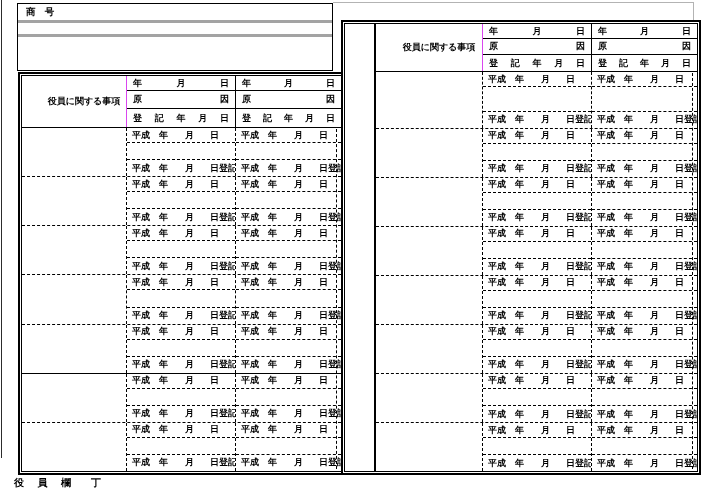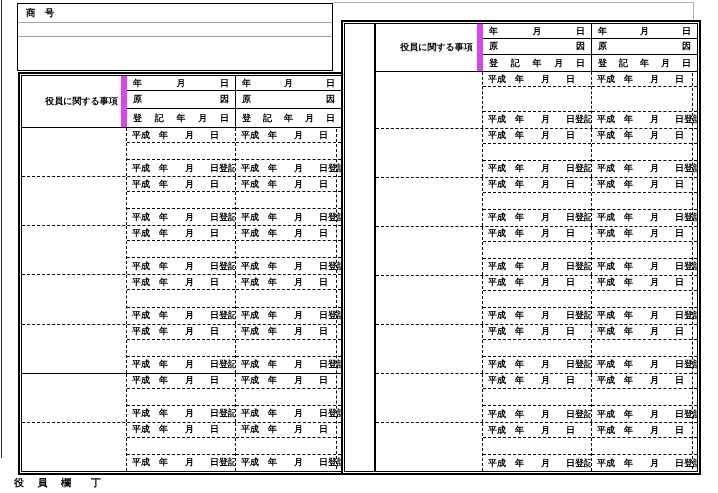--- a/index.html
+++ b/index.html
@@ -6,31 +6,31 @@
   .page{
     position:relative;width:718px;height:493px;background:#fff;overflow:hidden;
     font-family:"DejaVu Sans",sans-serif;font-weight:bold;color:#000;
   }
   
   .edge-left{position:absolute;left:1px;top:0;width:1px;height:458px;background:#2c2c2c;}
   .gray-strip{position:absolute;left:333px;top:2px;width:360px;height:17px;
     border-top:1px solid #b3b3b3;border-right:1px solid #b3b3b3;}
   
   .cbox{position:absolute;left:17px;top:3px;width:316px;height:68px;border:1px solid #000;box-sizing:border-box;}
-  .cbox .crow{box-sizing:border-box;border-bottom:1px solid #a3a3a3;display:flex;align-items:center;
+  .cbox .crow{box-sizing:border-box;border-bottom:3px solid #a3a3a3;display:flex;align-items:center;
     padding-left:8px;font-size:9.5px;letter-spacing:3px;}
   .cbox .crow:last-child{border-bottom:none;}
   
   .tbl{position:absolute;box-sizing:border-box;border:2px solid #000;
     box-shadow:inset 0 0 0 1px #fff,inset 0 0 0 2px #000;padding:2px;}
   .tblflex{display:flex;width:100%;height:100%;}
   .strip{box-sizing:border-box;border-right:2px solid #000;}
   .main{flex:1;display:flex;flex-direction:column;min-width:0;}
   .phead{display:flex;border-bottom:1px solid #000;}
-  .phead .lcell{box-sizing:border-box;border-right:6px solid #d946ef;display:flex;
+  .phead .lcell{box-sizing:border-box;border-right:1px solid #d946ef;display:flex;
     align-items:center;justify-content:center;font-size:9px;padding-left:20px;}
   .phead .dcol{box-sizing:border-box;display:flex;flex-direction:column;}
   .phead .dcol.c1{border-right:1px solid #000;}
   .hrow{box-sizing:border-box;border-bottom:1px solid #000;display:flex;align-items:center;
     justify-content:space-between;padding:0 6px;font-size:9px;}
   .hrow:last-child{border-bottom:none;}
   .pbody{flex:1;display:flex;flex-direction:column;min-height:0;}
   .block{display:flex;flex:1;min-height:0;}
   .block.dashtop{border-top:1px dashed #000;}
   .block.solidtop{border-top:1px solid #000;}

